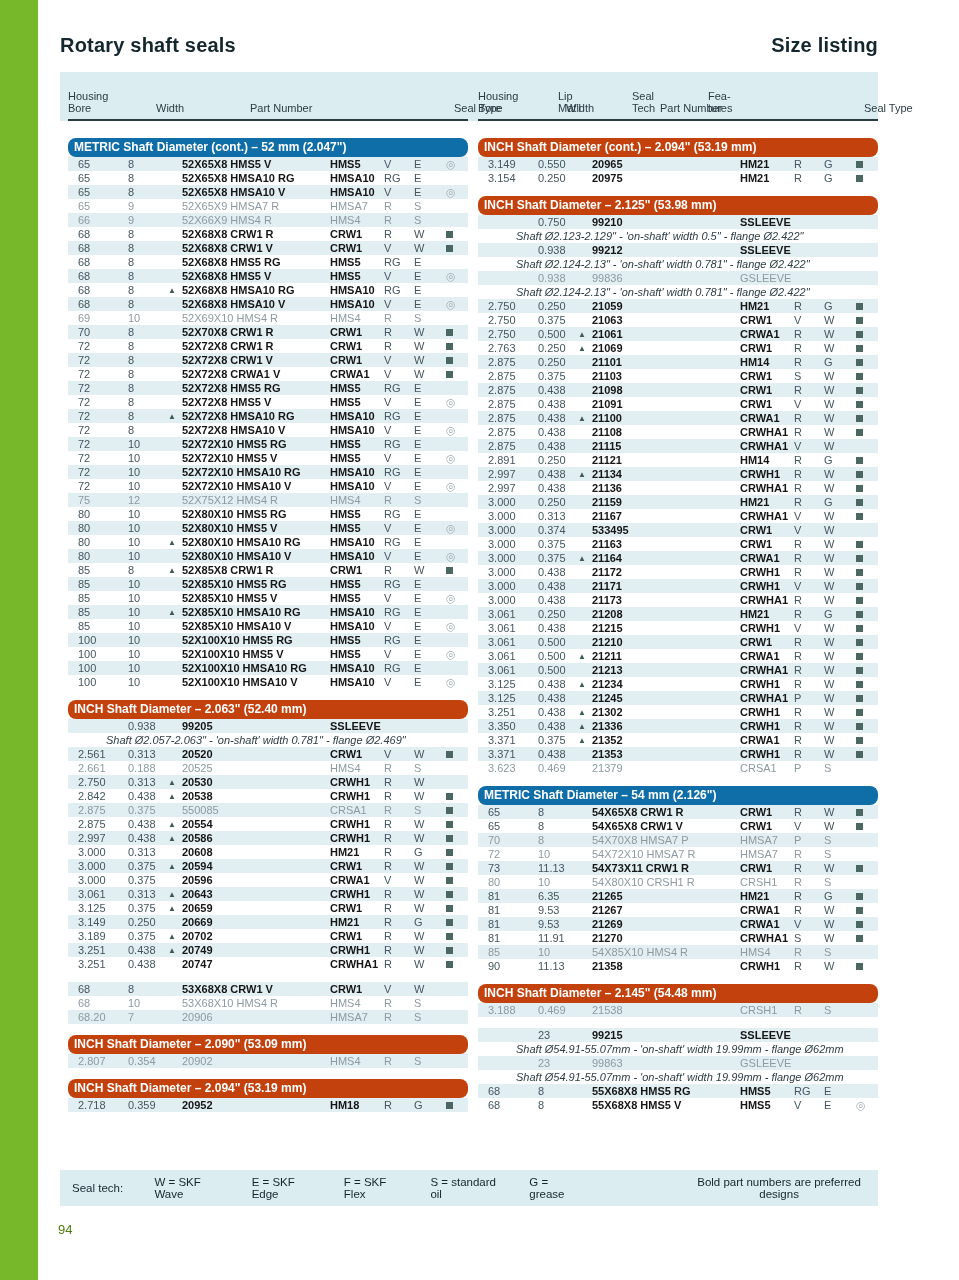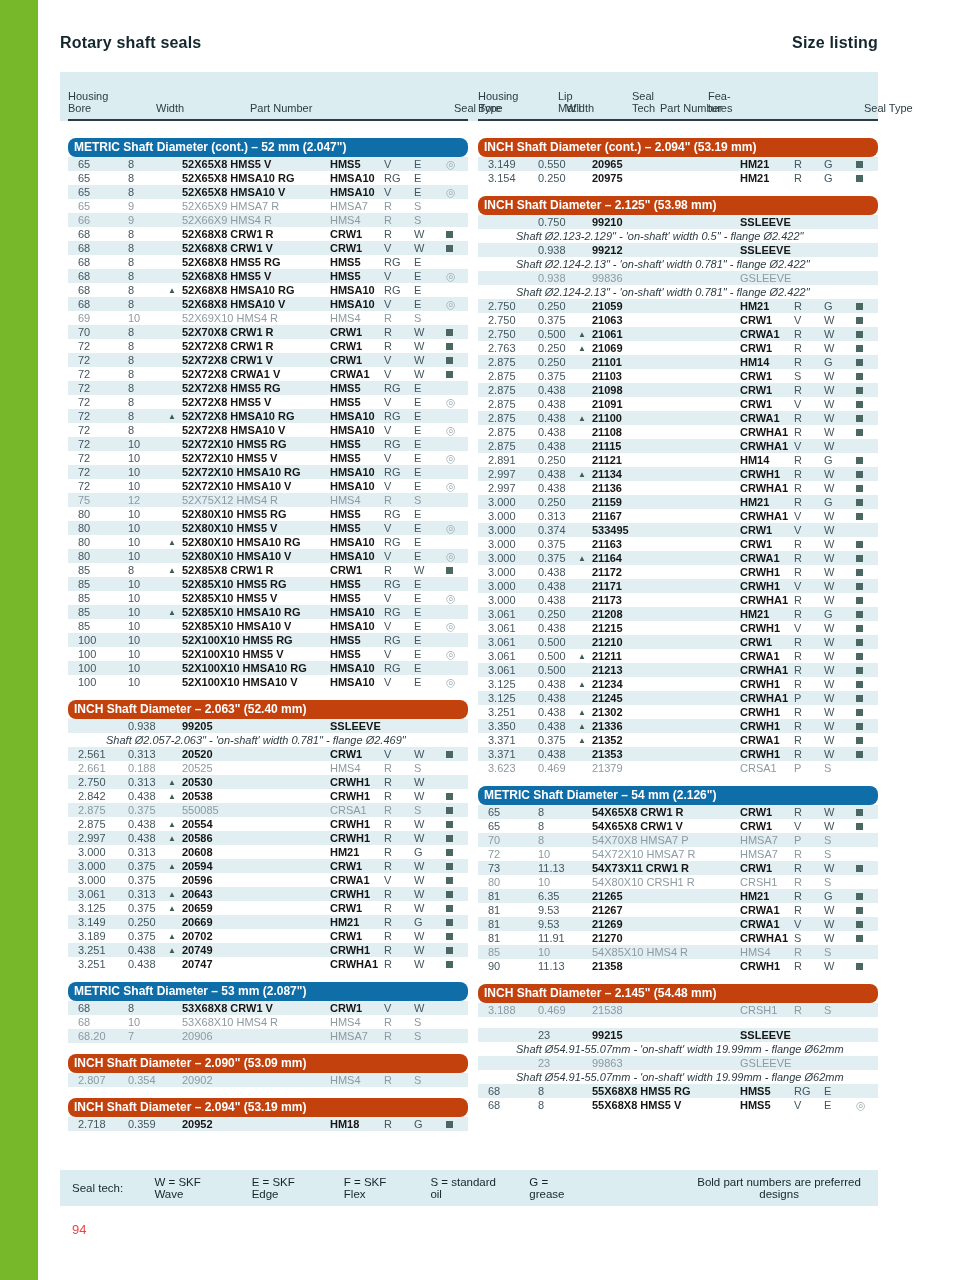--- a/index.html
+++ b/index.html
@@ -3,21 +3,21 @@
 <meta charset="utf-8">
 <style>
   html,body{margin:0;padding:0;}
   body{
     width:959px;height:1280px;position:relative;background:#ffffff;
     font-family:"Liberation Sans","DejaVu Sans",sans-serif;
     color:#2c3c44;overflow:hidden;
   }
   .green-strip{position:absolute;left:0;top:0;width:38px;height:1280px;background:#76b82a;}
   .title-row{position:absolute;left:60px;top:34px;width:818px;display:flex;justify-content:space-between;}
-  .page-title,.page-subtitle{font-size:16px;font-weight:bold;color:#14262e;letter-spacing:.2px;}
+  .page-title,.page-subtitle{font-size:20px;font-weight:bold;color:#14262e;letter-spacing:.2px;}
   .header-band{position:absolute;left:60px;top:72px;width:818px;height:49px;background:#dcedf1;}
   .col-head{position:absolute;bottom:0;height:44px;width:400px;border-bottom:2px solid #2c3c44;
     display:grid;grid-template-columns:44px 50px 160px 60px 30px 32px 24px;align-items:end;
     font-size:11px;line-height:12px;color:#2c3c44;padding-bottom:5px;box-sizing:content-box;gap:44px;}
   .col-head.left{left:8px;}
   .col-head.right{left:418px;}
   .col-head .cell{white-space:pre-line;}
   .col-head .c-type{text-align:left;padding-right:8px;}
   .columns{position:absolute;top:138px;left:0;width:959px;}
   .tcol{position:absolute;width:400px;}
@@ -41,21 +41,21 @@
   .tri{color:#3d5b52;font-size:8px;vertical-align:1px;}
   .sq{display:inline-block;width:7px;height:7px;background:#4a6861;margin-top:3px;}
   .ring{color:#9aabb1;font-size:11px;}
   .note-row{height:14px;line-height:14px;font-size:11px;font-style:italic;color:#2c3c44;
     padding-left:38px;white-space:nowrap;}
   .footer-bar{position:absolute;left:60px;top:1170px;width:818px;height:36px;background:#dcedf1;
     display:flex;align-items:center;font-size:11.5px;color:#14262e;}
   .footer-bar .ft-label{margin-left:12px;width:86px;}
   .footer-bar .ft-item{margin-right:22px;}
   .footer-bar .ft-bold{font-weight:normal;margin-left:74px;text-align:center;}
-  .page-number{position:absolute;left:72px;top:1222px;font-size:13px;color:#ef4444;}
+  .page-number{position:absolute;left:58px;top:1222px;font-size:13px;color:#4d7c0f;}
 </style>
 </head>
 <body>
 
 <div class="green-strip"></div>
 
 <div class="title-row">
   <div class="page-title">Rotary shaft seals</div>
   <div class="page-subtitle">Size listing</div>
 </div>
@@ -642,21 +642,20 @@
           <div class="num">0.438</div>
           <div class="tri-cell"></div>
           <div class="part">20747</div>
           <div class="type">CRWHA1</div>
           <div class="lip">R</div>
           <div class="tech">W</div>
           <div><span class="sq"></span></div>
         </div>
       </div>
       <div class="section">
-        <div class="sec-head blue">METRIC Shaft Diameter – 53 mm (2.087")</div>
         <div class="trow shade">
           <div class="num">68</div>
           <div class="num">8</div>
           <div class="tri-cell"></div>
           <div class="part">53X68X8 CRW1 V</div>
           <div class="type">CRW1</div>
           <div class="lip">V</div>
           <div class="tech">W</div>
           <div></div>
         </div>

